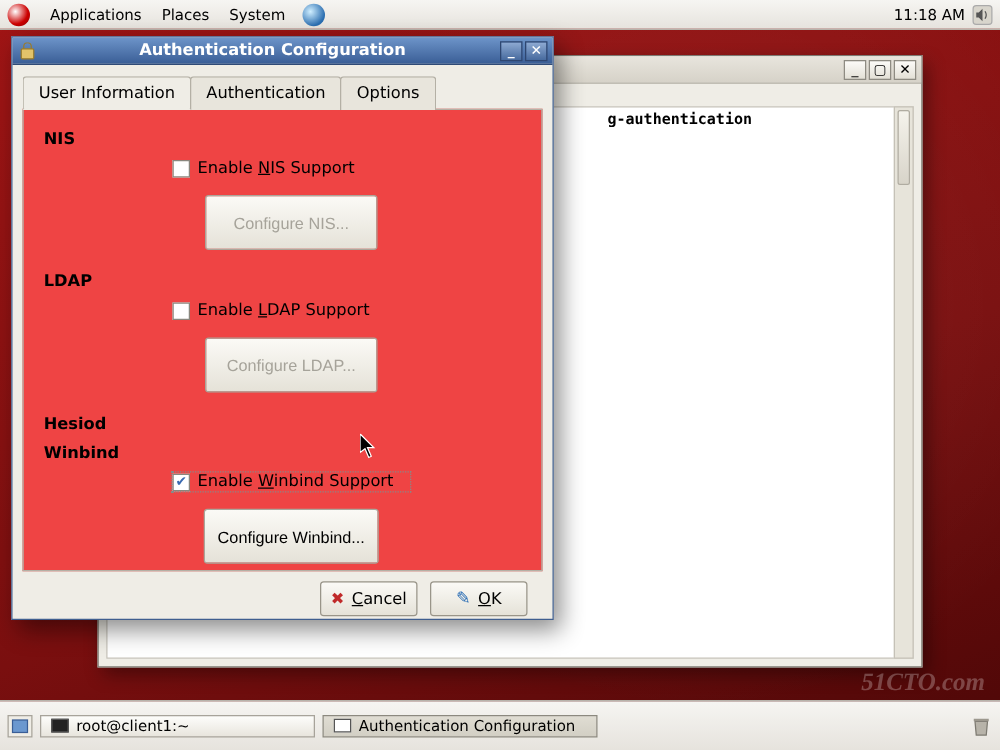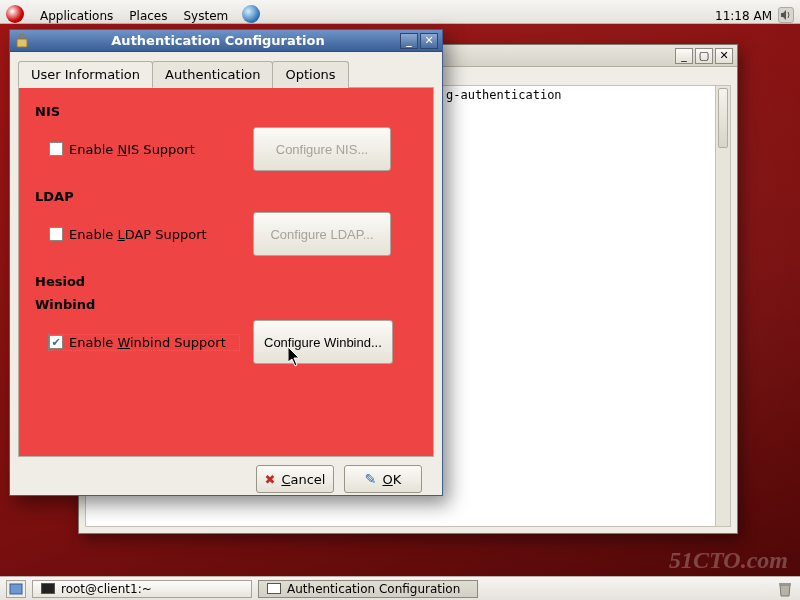--- a/index.html
+++ b/index.html
@@ -12,21 +12,21 @@
                       linear-gradient(160deg, #a11515 0%, #7a0f0f 60%, #4c0707 100%);
     overflow: hidden;
     position: relative;
     color: #000;
   }
   
   .top-panel {
     position: absolute; top:0; left:0; right:0; height:24px;
     background: linear-gradient(#f6f5f2,#e6e3dd);
     border-bottom: 1px solid #b7b3ab;
-    display:flex; align-items:flex-end; padding: 0 6px;
+    display:flex; align-items:center; padding: 0 6px;
   }
   .top-panel .logo {
     width:18px; height:18px; border-radius:50%;
     background: radial-gradient(circle at 35% 35%, #fff, #cc0000 60%, #8a0000);
     margin-right:8px;
   }
   .top-panel .menu-item { padding: 0 8px; cursor:pointer; }
   .top-panel .system-icon {
     width:18px; height:18px; border-radius:50%;
     background: radial-gradient(circle at 35% 35%, #cfeeff, #2b6eb0 70%);
@@ -36,21 +36,21 @@
   .top-panel .clock { margin-right:6px; }
   .top-panel .sound-icon {
     width:16px; height:16px; border-radius:3px;
     background:#d8d5cc;
     display:flex; align-items:center; justify-content:center;
     border:1px solid #aaa;
   }
   .top-panel .sound-icon svg { width:12px; height:12px; }
   
   .bottom-panel {
-    position: absolute; bottom:0; left:0; right:0; height:24px;
+    position: absolute; bottom:0; left:0; right:0; height:40px;
     background: linear-gradient(#f6f5f2,#e6e3dd);
     border-top: 1px solid #b7b3ab;
     display:flex; align-items:center; padding: 0 6px; gap:6px;
   }
   .bottom-panel .show-desktop {
     width:20px; height:18px; border:1px solid #a7a39a;
     background:#efede6; display:flex; align-items:center; justify-content:center;
   }
   .bottom-panel .task-button {
     height:18px; min-width:220px; border:1px solid #a7a39a;
@@ -141,20 +141,21 @@
   .tab.active { background:#efede6; z-index:2; border-bottom:1px solid #efede6; }
   .tab-content {
     border:1px solid #b4b0a5;
     background:#ef4444;
     height:370px; padding:14px 16px;
   }
   .section-title { font-weight:bold; font-size:13px; margin: 2px 0 8px; }
   .section-row {
     display:flex; align-items:center; gap:14px;
     margin: 0 0 18px 14px;
+    flex-direction: column;
   }
   .checkbox {
     width:14px; height:14px; border:1px solid #8a877e;
     background:#fff; display:inline-flex; align-items:center; justify-content:center;
     cursor:pointer;
   }
   .checkbox.checked::after {
     content:"✔"; color:#3a6ab0; font-size:11px; line-height:1;
   }
   .check-label { font-size:13px; cursor:pointer; }
@@ -181,24 +182,24 @@
     display:flex; align-items:center; justify-content:center; gap:6px;
     font-size:13px; cursor:pointer;
   }
   .action-btn .accel { text-decoration:underline; }
   .cancel-icon { color:#c02a2a; font-weight:bold; }
   .ok-icon { color:#2a6db5; font-size:14px; }
   .cursor {
     position:absolute; width:14px; height:20px; pointer-events:none;
   }
   .watermark {
-    position:absolute; right:12px; bottom:26px;
+    position:absolute; right:12px; bottom:42px;
     font-family: Georgia, serif;
     color: rgba(255,255,255,0.25);
-    font-size:24px; font-weight:bold; font-style:italic;
+    font-size:20px; font-weight:bold; font-style:italic;
   }
 </style>
 </head>
 <body>
 
 <div class="top-panel">
   <div class="logo"></div>
   <div class="menu-item">Applications</div>
   <div class="menu-item">Places</div>
   <div class="menu-item">System</div>
@@ -213,21 +214,21 @@
   </div>
 </div>
 
 <div class="terminal-window">
   <div class="terminal-titlebar">
     <div class="win-btn">_</div>
     <div class="win-btn">▢</div>
     <div class="win-btn">✕</div>
   </div>
   <div class="terminal-body">
-    <span style="position:absolute; left:360px; top:2px;">g-authentication</span>
+    <span style="position:absolute; left:400px; top:2px;font-weight:bold;">g-authentication</span>
   </div>
   <div class="terminal-scrollbar">
     <div class="thumb"></div>
   </div>
 </div>
 
 <div class="dialog">
   <div class="dialog-titlebar">
     <div class="title-icon">
       <svg width="14" height="14" viewBox="0 0 14 14">

